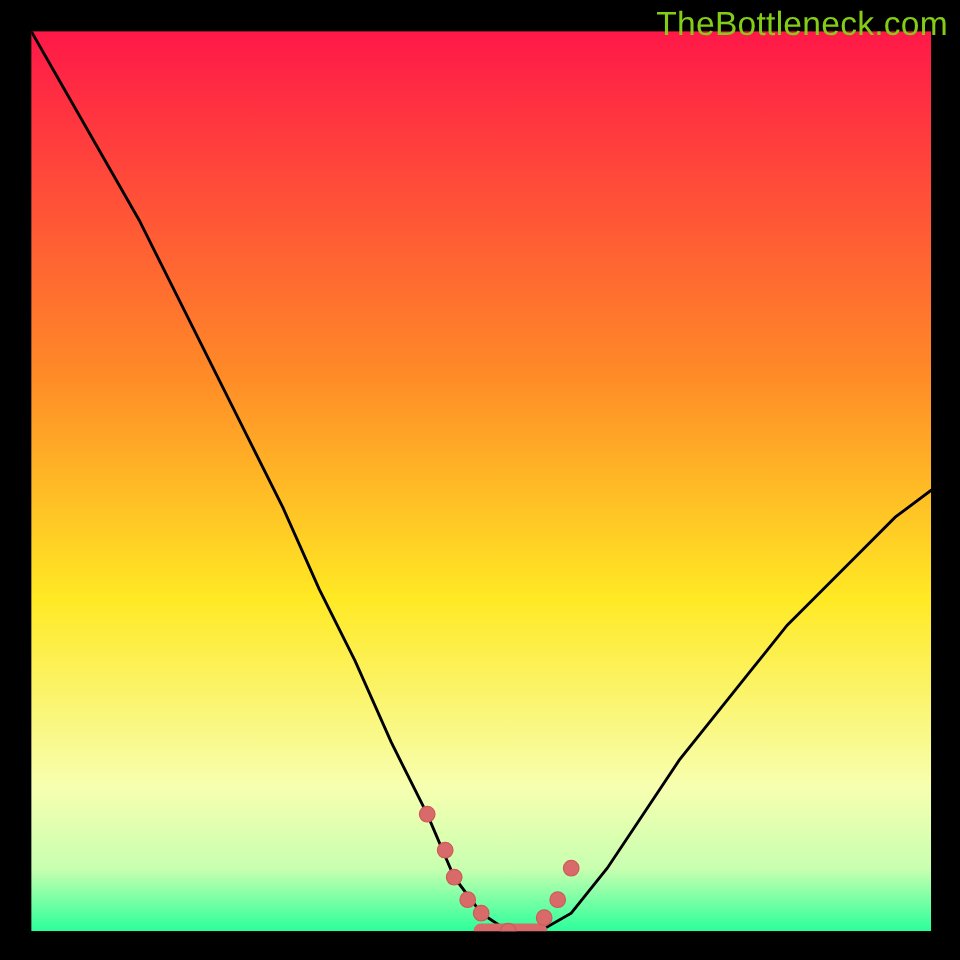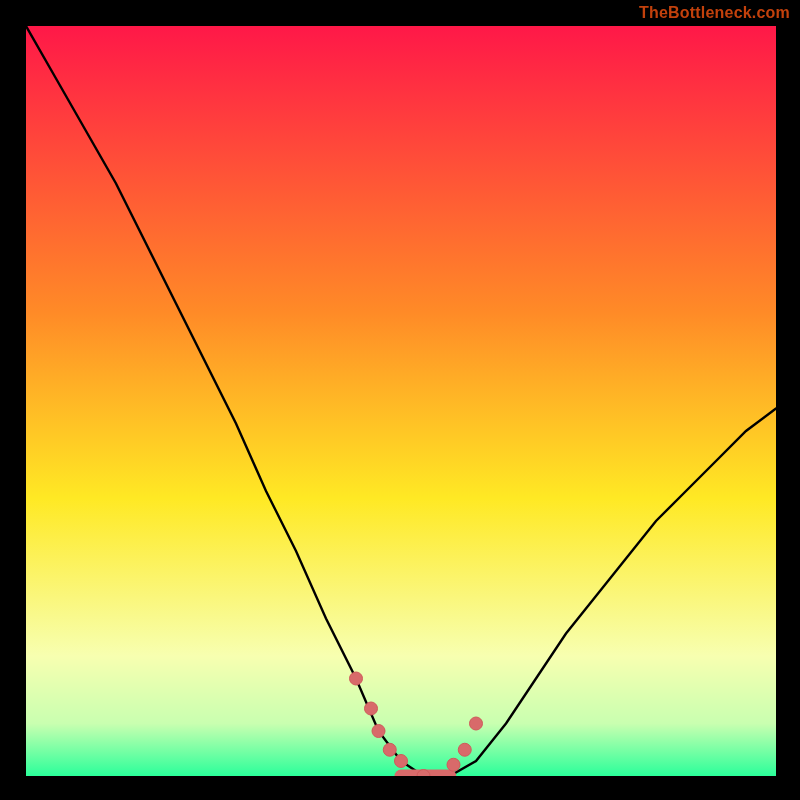--- a/index.html
+++ b/index.html
@@ -14,23 +14,23 @@
   .stage {
     position: relative;
     width: 800px;
     height: 800px;
     background: #000;
   }
   .watermark {
     position: absolute;
     top: 4px;
     right: 10px;
-    color: #c2410c;
-    font-size: 16px;
-    font-weight: 700;
+    color: #84cc16;
+    font-size: 28px;
+    font-weight: 400;
     letter-spacing: 0.2px;
     z-index: 50;
     user-select: none;
   }
   .plot {
     position: absolute;
     left: 26px;
     top: 26px;
     width: 750px;
     height: 750px;

